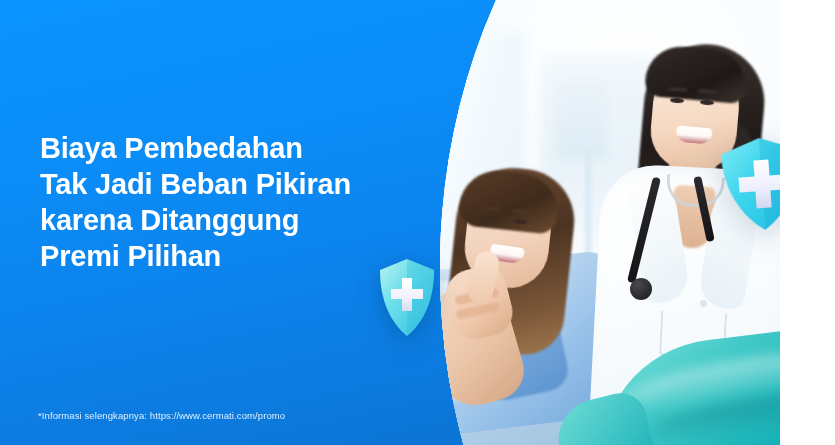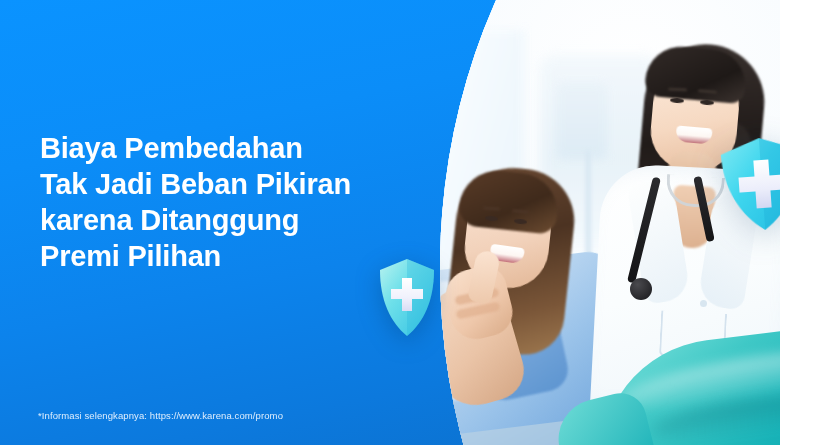--- a/index.html
+++ b/index.html
@@ -395,15 +395,15 @@
         <path d="M42 2 L81 16 C81 50 66 78 42 94 Z" fill="#19a9d4" opacity=".3"></path>
         <path d="M35 24 h15 v16 h16 v15 h-16 v17 h-15 v-17 h-16 v-15 h16 z" fill="url(#srg2)"></path>
       </svg>
     </span>
   </div>
 
   <div class="headline">Biaya Pembedahan
 Tak Jadi Beban Pikiran
 karena Ditanggung
 Premi Pilihan</div>
-  <div class="footnote">*Informasi selengkapnya: https://www.karena.com/promo</div>
+  <div class="footnote">*Informasi selengkapnya: https://www.cermati.com/promo</div>
 
 </div>
 
 </body></html>

